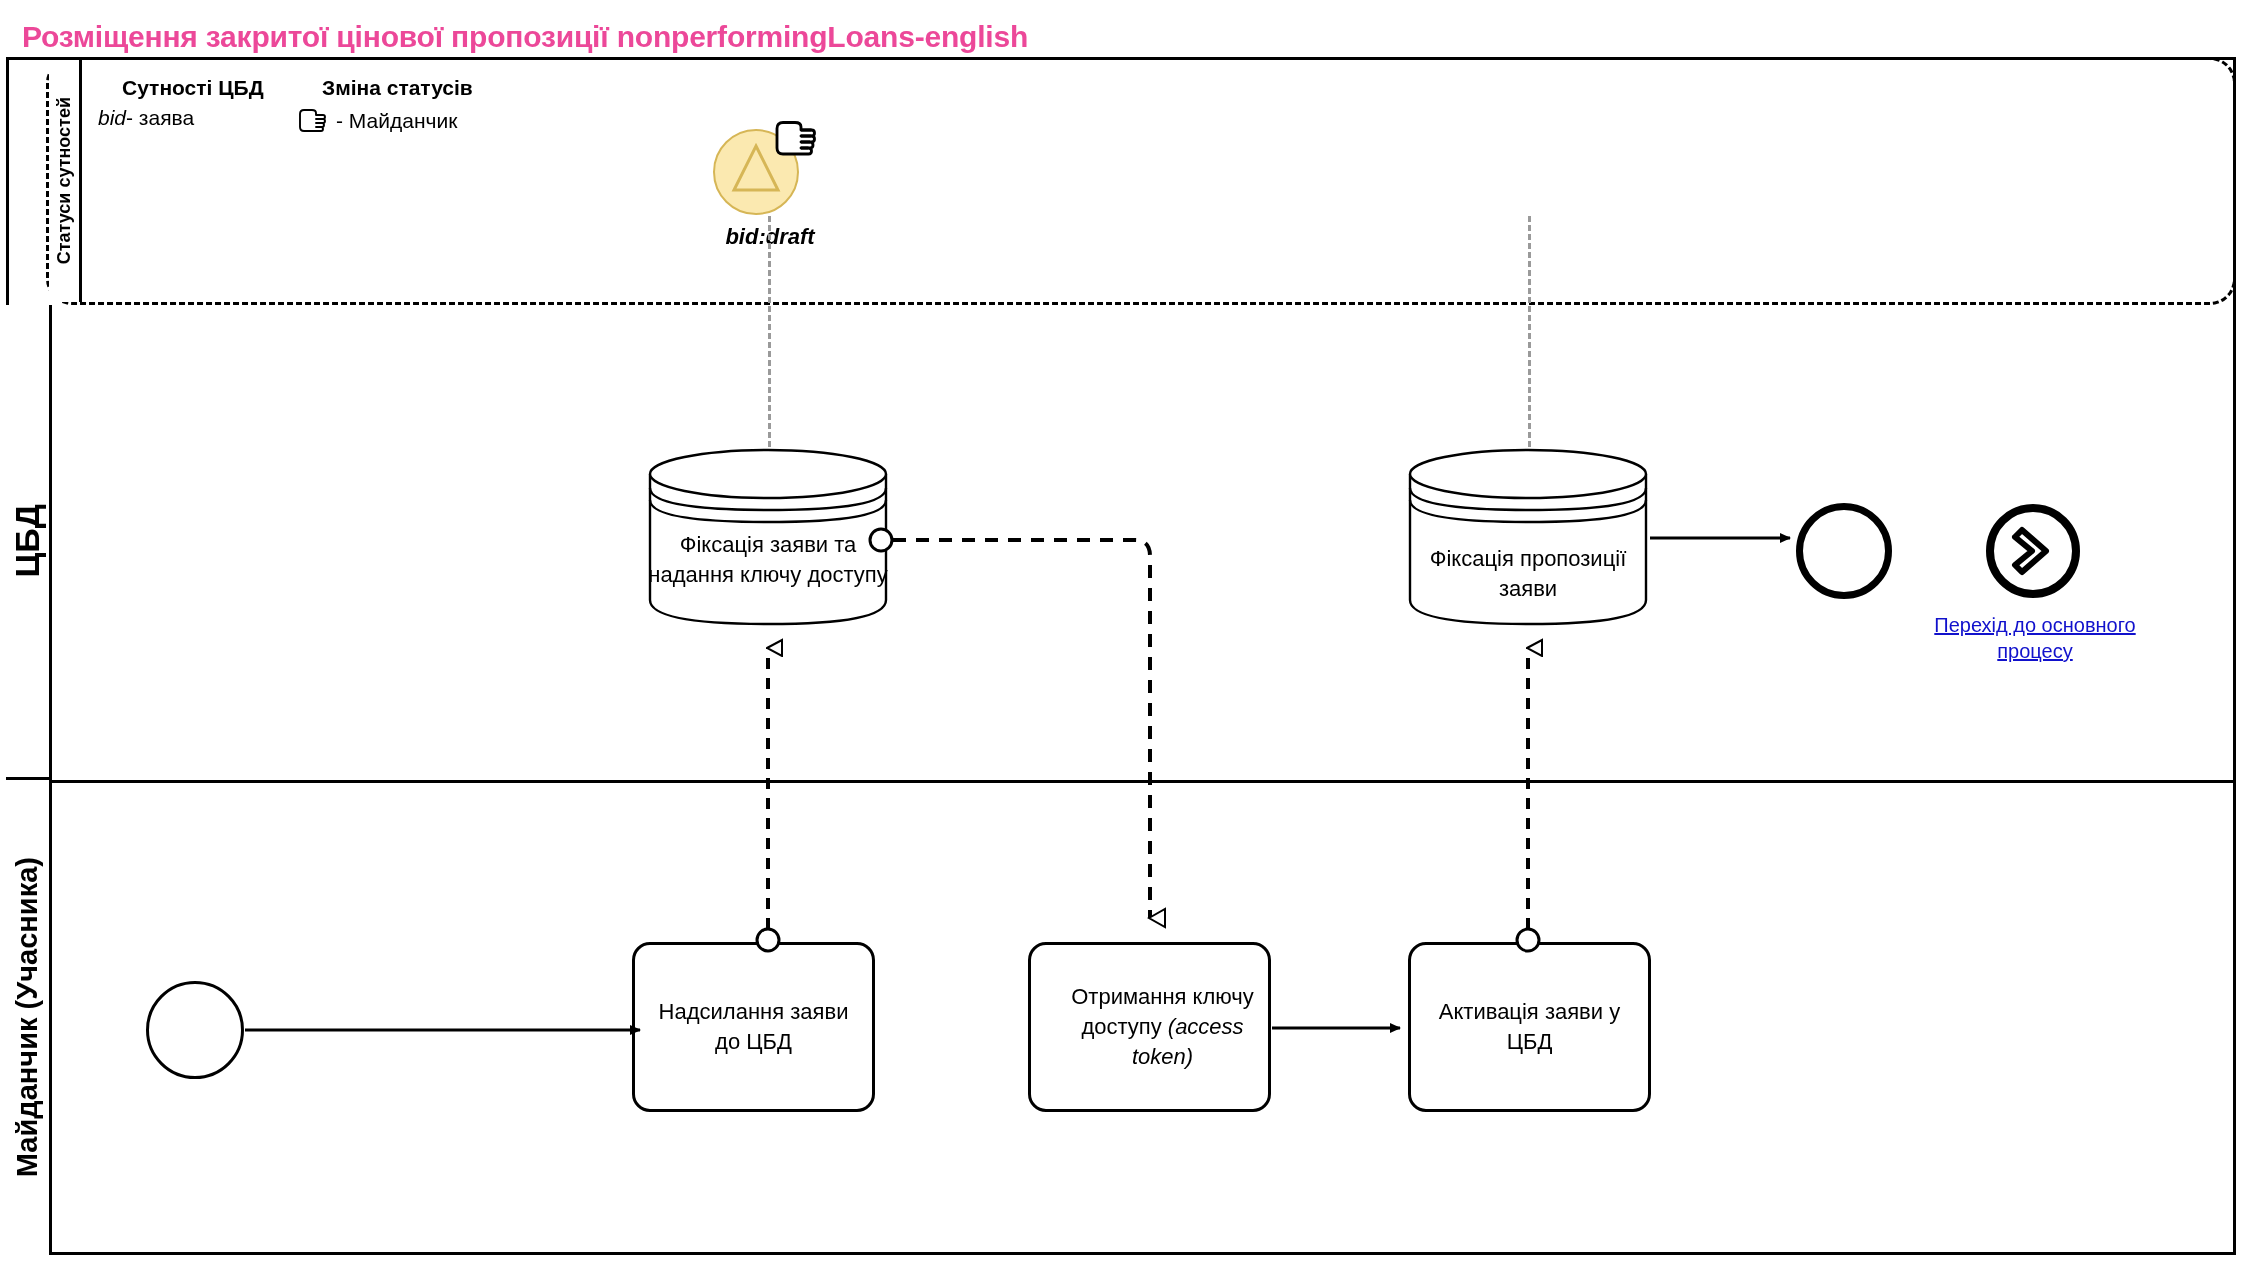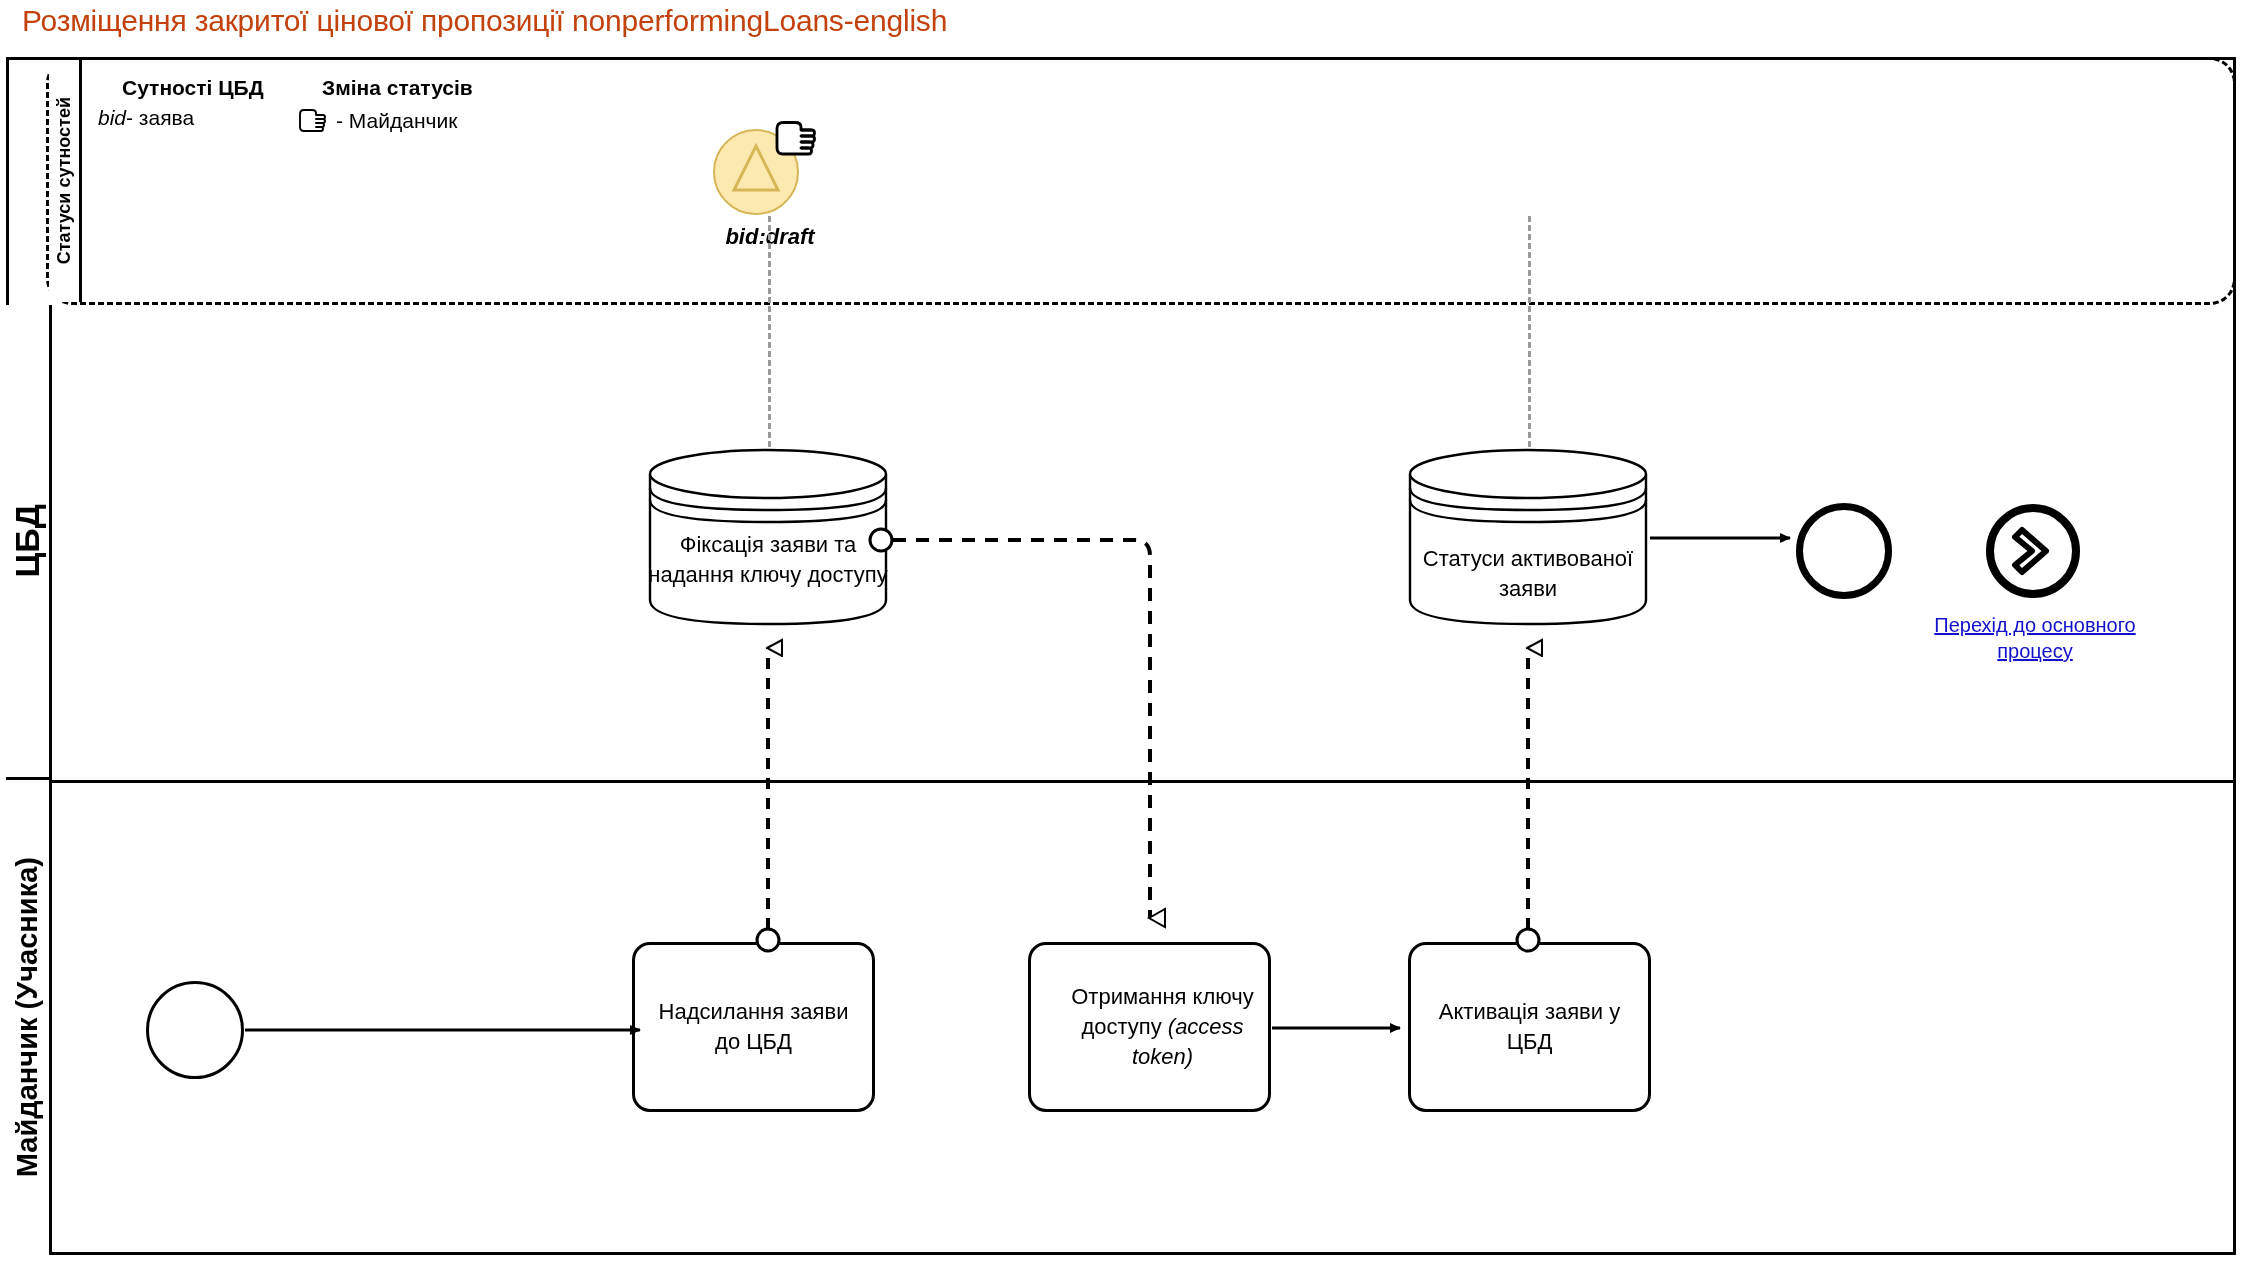--- a/index.html
+++ b/index.html
@@ -12,24 +12,24 @@
     position: relative;
     width: 2242px;
     height: 1262px;
     background: #ffffff;
     overflow: hidden;
   }
 
   
   #diagram-title {
     position: absolute;
-    left: 22px; top: 4px;
+    left: 22px; top: 20px;
     font-size: 30px;
-    font-weight: normal;
-    color: #c2410c;
+    font-weight: bold;
+    color: #ec4899;
     letter-spacing: -0.2px;
     white-space: nowrap;
   }
 
   
   .pool-outer {
     position: absolute;
     left: 6px; top: 57px;
     width: 2230px; height: 1198px;
     border: 3px solid #000;
@@ -267,21 +267,21 @@
     <div class="ds-label" style="top:82px;">Фіксація заяви та надання ключу доступу</div>
   </div>
 
   <div class="datastore" id="ds-fix-active" style="left:1408px; top:448px; width:240px; height:178px;">
     <svg width="240" height="178" viewBox="0 0 240 178">
       <path d="M2 26 L2 152 Q2 176 120 176 Q238 176 238 152 L238 26" fill="#ffffff" stroke="#000000" stroke-width="2.4"></path>
       <ellipse cx="120" cy="26" rx="118" ry="24" fill="#ffffff" stroke="#000000" stroke-width="2.4"></ellipse>
       <path d="M2 40 Q2 62 120 62 Q238 62 238 40" fill="none" stroke="#000000" stroke-width="2.4"></path>
       <path d="M2 52 Q2 74 120 74 Q238 74 238 52" fill="none" stroke="#000000" stroke-width="2.4"></path>
     </svg>
-    <div class="ds-label" style="top:96px;">Статуси активованої заяви</div>
+    <div class="ds-label" style="top:96px;">Фіксація пропозиції заяви</div>
   </div>
 
   <div class="task" id="task-send-bid" style="left:632px; top:942px; width:243px; height:170px;padding-left:12px;">
     <div>
       <span>Надсилання заяви</span><br>
       <span>до ЦБД</span>
     </div>
   </div>
 
   <div class="task" id="task-get-token" style="left:1028px; top:942px; width:243px; height:170px;padding-left:38px;">

